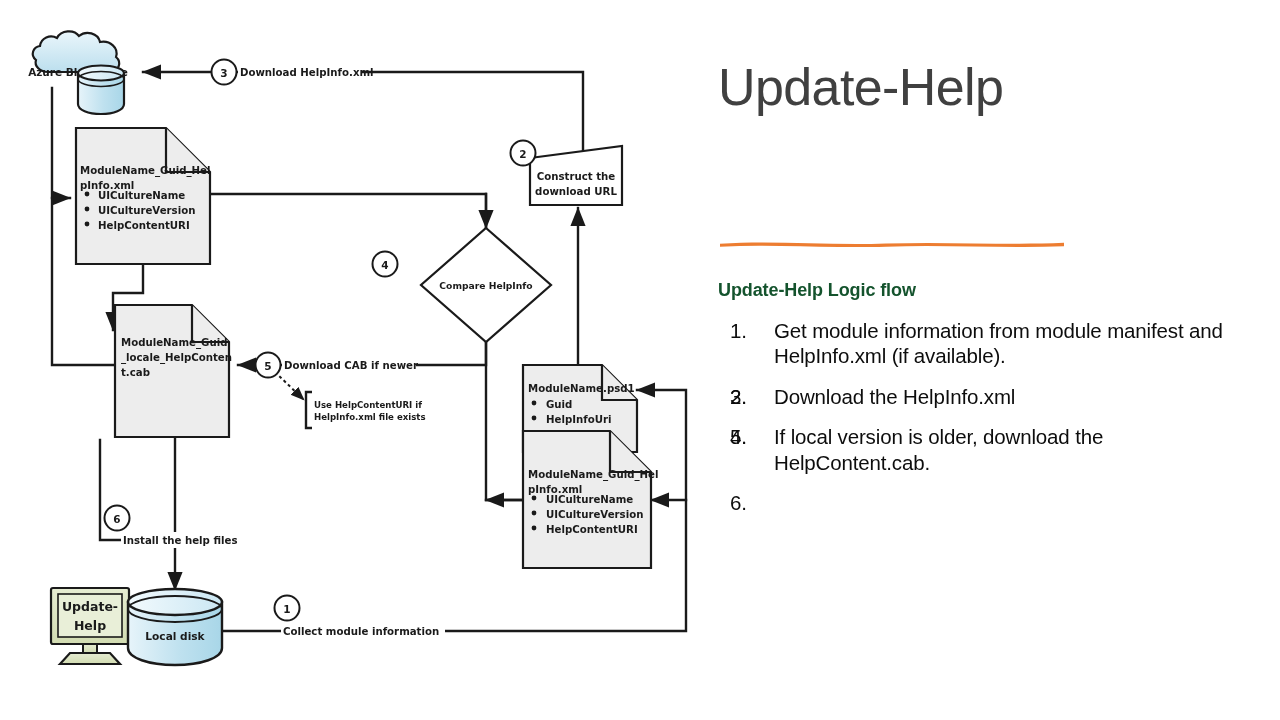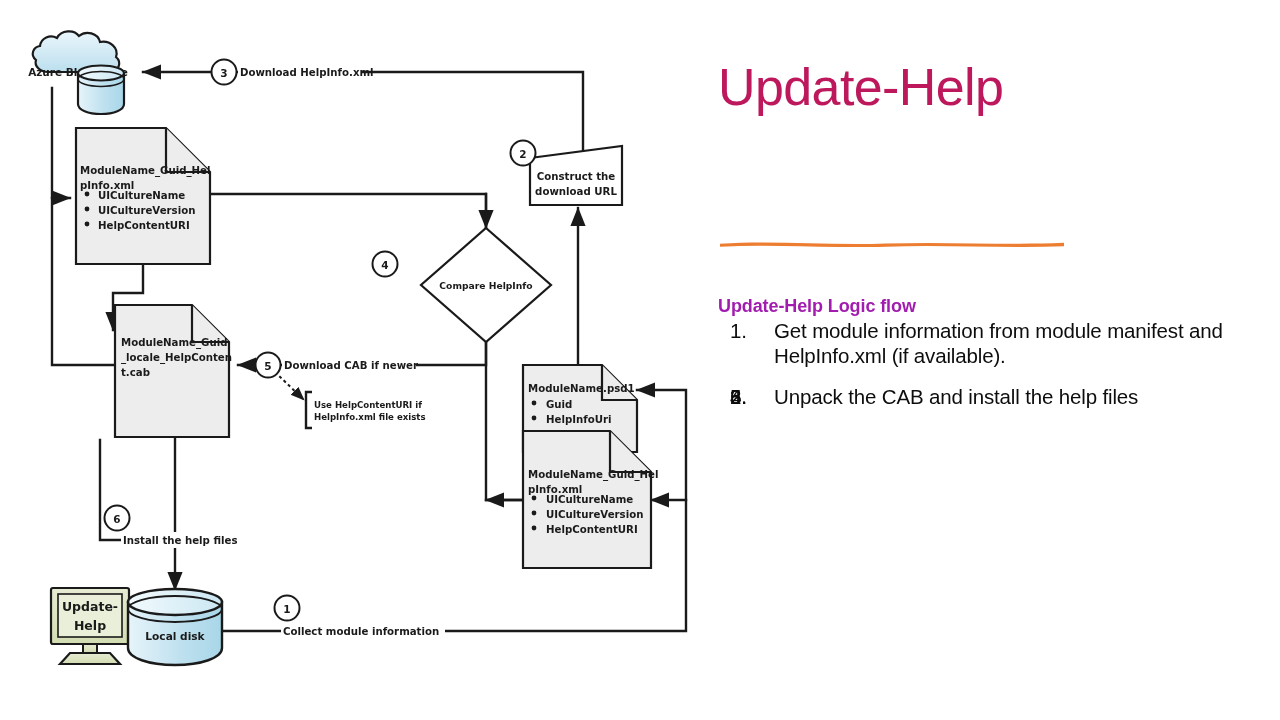--- a/index.html
+++ b/index.html
@@ -17,29 +17,29 @@
   .node-label{
     font-family:"DejaVu Sans", sans-serif;
     font-weight:bold;
     fill:#1a1a1a;
   }
 
   
   #panel{position:absolute;left:710px;top:0;width:570px;height:720px;}
   #title{
     position:absolute;left:8px;top:58px;width:420px;
-    font-size:52px;line-height:1.13;font-weight:400;color:#be185d;
+    font-size:52px;line-height:1.13;font-weight:400;color:#404040;
     letter-spacing:-0.6px;
   }
   #accent{
     position:absolute;left:8px;top:238px;width:348px;height:9px;
   }
   #subhead{
-    position:absolute;left:8px;top:296px;width:520px;
-    font-size:18px;font-weight:bold;color:#a21caf;letter-spacing:-0.1px;
+    position:absolute;left:8px;top:280px;width:520px;
+    font-size:18px;font-weight:bold;color:#14532d;letter-spacing:-0.1px;
   }
   #steps{
     position:absolute;left:8px;top:318px;width:540px;
     margin:0;padding:0;list-style:none;
   }
   #steps li{
     position:relative;
     font-size:20.5px;line-height:1.24;color:#0d0d0d;
     margin:0 0 15px 0;padding-left:56px;letter-spacing:-0.15px;
   }
@@ -253,27 +253,27 @@
     <div id="subhead">Update-Help Logic flow</div>
 
     <ol id="steps">
       <li>
         <span class="num">1.</span><span>Get module information from module manifest and HelpInfo.xml (if available).</span>
       </li>
       <li>
         <span class="num">2.</span>
       </li>
       <li>
-        <span class="num">3.</span>
+        <span class="num">3.</span><span>Download the HelpInfo.xml</span>
       </li>
       <li>
         <span class="num">4.</span>
       </li>
       <li>
-        <span class="num">5.</span>
-      </li>
-      <li>
-        <span class="num">6.</span><span>Unpack the CAB and install the help files</span>
+        <span class="num">5.</span><span>If local version is older, download the HelpContent.cab.</span>
+      </li>
+      <li>
+        <span class="num">6.</span>
       </li>
     </ol>
 
   </div>
 </div>
 
 </body></html>

